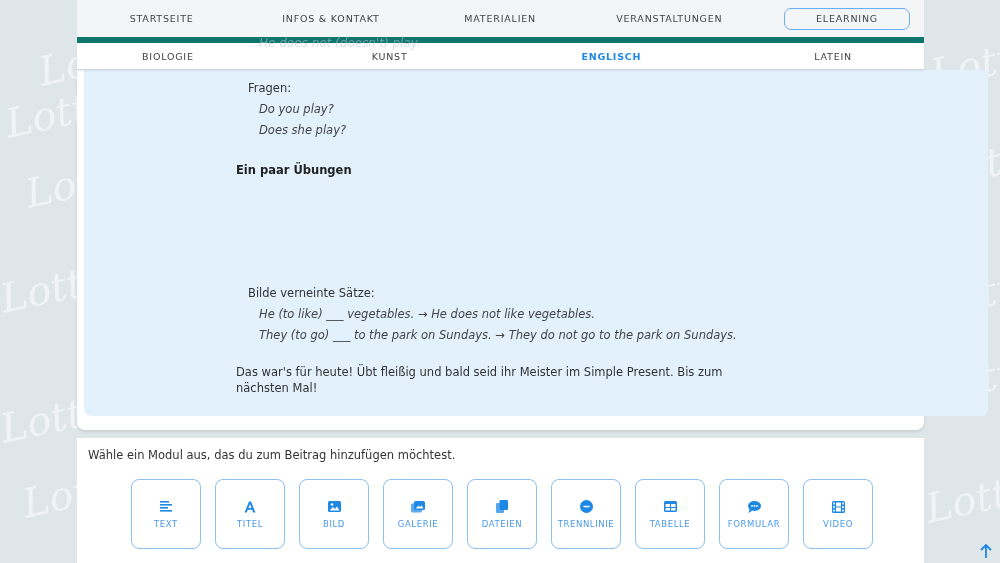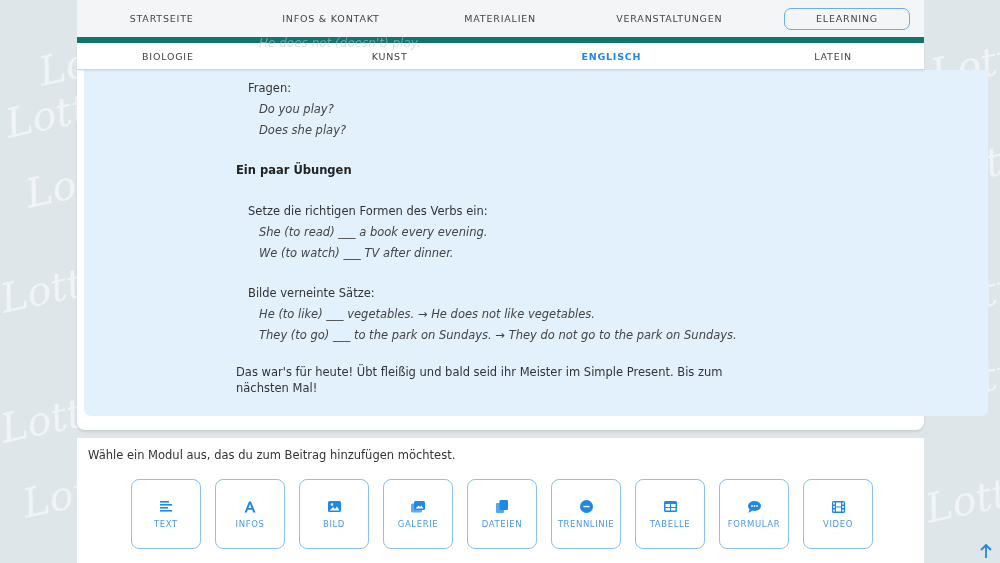--- a/index.html
+++ b/index.html
@@ -136,25 +136,20 @@
   <section class="card">
     <div class="content">
       <div class="text-block" style="top:10px;">
         <div class="indent1">Fragen:</div>
         <div class="indent2" style="margin-top:4px;">Do you play?</div>
         <div class="indent2" style="margin-top:4px;">Does she play?</div>
       </div>
 
       <div class="text-block heading" style="top:92px;">Ein paar Übungen</div>
 
-      <div class="text-block" style="top:133px;">
-        <div class="indent1">Setze die richtigen Formen des Verbs ein:</div>
-        <div class="indent2" style="margin-top:4px;">She (to read) ___ a book every evening.</div>
-        <div class="indent2" style="margin-top:4px;">We (to watch) ___ TV after dinner.</div>
-      </div>
 
       <div class="text-block" style="top:215px;">
         <div class="indent1">Bilde verneinte Sätze:</div>
         <div class="indent2" style="margin-top:4px;">He (to like) ___ vegetables. → He does not like vegetables.</div>
         <div class="indent2" style="margin-top:4px;">They (to go) ___ to the park on Sundays. → They do not go to the park on Sundays.</div>
       </div>
 
       <div class="text-block" style="top:294px; width:520px; line-height:16px;">Das war's für heute! Übt fleißig und bald seid ihr Meister im Simple Present. Bis zum nächsten Mal!</div>
     </div>
   </section>
@@ -174,21 +169,21 @@
         </span>
         <span class="label">TEXT</span>
       </div>
 
       <div class="module">
         <span class="icon">
           <svg width="12" height="12" viewBox="0 0 12 12">
               <path d="M5 0.5 H7 L11.5 11.5 H9.2 L8.2 8.8 H3.8 L2.8 11.5 H0.5 Z M4.5 7 H7.5 L6 3 Z" fill="#1e88e5"></path>
             </svg>
         </span>
-        <span class="label">INFOS</span>
+        <span class="label">TITEL</span>
       </div>
 
       <div class="module">
         <span class="icon">
           <svg width="13" height="11" viewBox="0 0 13 11">
               <rect x="0" y="0" width="13" height="11" rx="1.5" fill="#1e88e5"></rect>
               <circle cx="4" cy="3.5" r="1.3" fill="#fff"></circle>
               <path d="M1.5 9.5 L5 6 L7 8 L9 5.5 L11.5 9.5 Z" fill="#fff"></path>
             </svg>
         </span>

